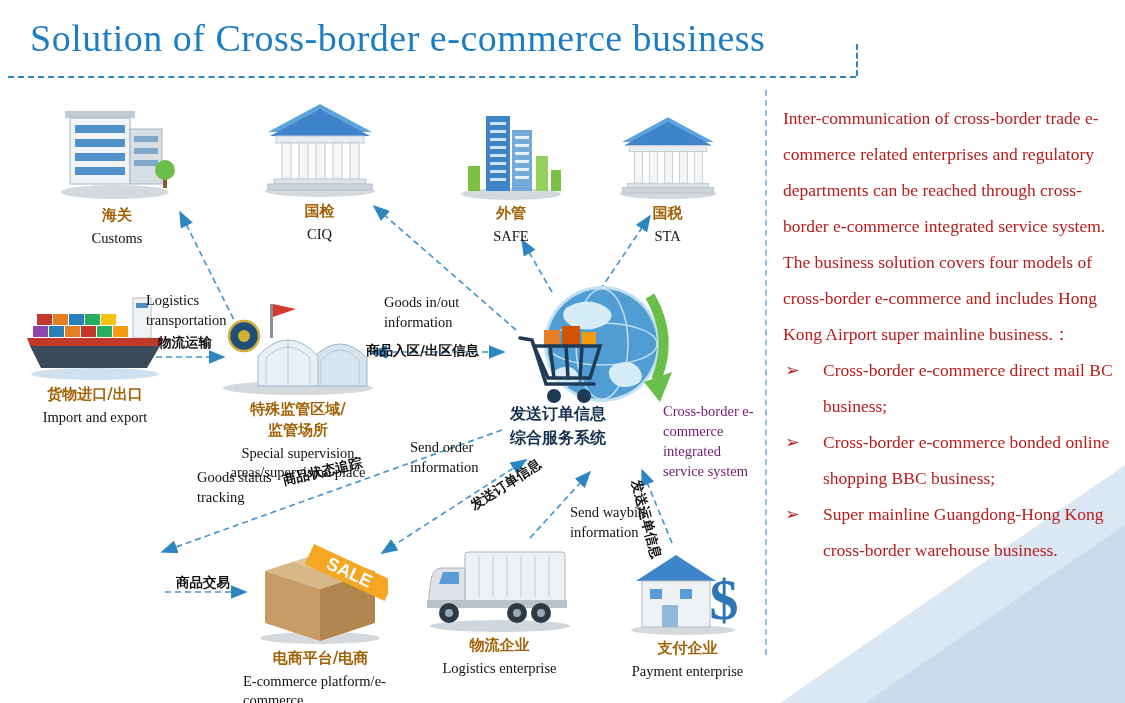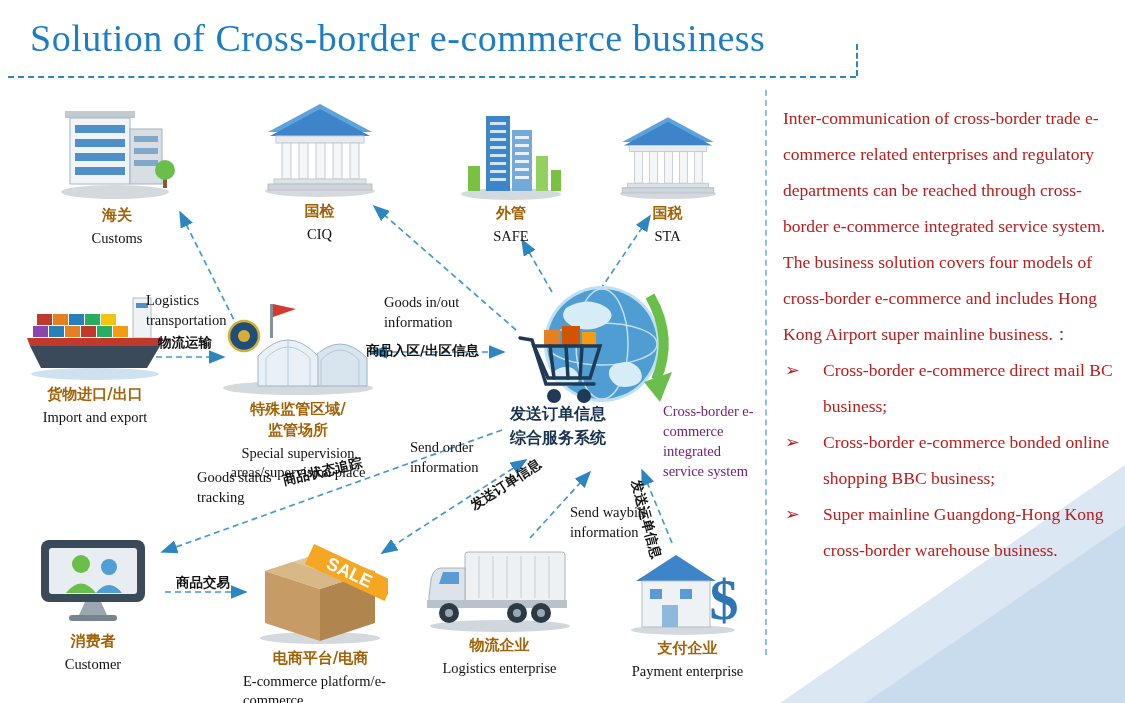--- a/index.html
+++ b/index.html
@@ -249,36 +249,20 @@
         <circle cx="84" cy="116" r="7" fill="#1f3a55"></circle>
       </svg>
     </div>
   </div>
   <div class="hub-zh">
     <div>发送订单信息</div>
     <div>综合服务系统</div>
   </div>
   <div class="hub-en">Cross-border e-commerce integrated service system</div>
 
-  <div class="node" style="left:28px;top:536px;width:130px">
-    <div class="icon">
-      <svg width="120" height="92" viewBox="0 0 120 92">
-        <rect x="8" y="4" width="104" height="62" rx="8" fill="#3a4a58"></rect>
-        <rect x="16" y="12" width="88" height="46" rx="3" fill="#e8edf1"></rect>
-        <circle cx="48" cy="28" r="9" fill="#6abf4b"></circle>
-        <path d="M33,57 q15,-19 30,0 Z" fill="#6abf4b"></path>
-        <circle cx="76" cy="31" r="8" fill="#4f9fd4"></circle>
-        <path d="M63,57 q13,-16 26,0 Z" fill="#4f9fd4"></path>
-        <polygon points="52,66 68,66 74,79 46,79" fill="#9aa7b0"></polygon>
-        <rect x="36" y="79" width="48" height="6" rx="3" fill="#76848e"></rect>
-      </svg>
-    </div>
-    <div class="zh">消费者</div>
-    <div class="en">Customer</div>
-  </div>
 
   <div class="node" style="left:243px;top:533px;width:155px">
     <div class="icon">
       <svg width="135" height="112" viewBox="0 0 135 112">
         <ellipse cx="67" cy="105" rx="60" ry="6" fill="#d4d9de"></ellipse>
         <polygon points="12,38 67,20 122,38 67,56" fill="#e3c69e"></polygon>
         <polygon points="12,38 67,56 67,108 12,90" fill="#c79b66"></polygon>
         <polygon points="122,38 67,56 67,108 122,90" fill="#b0854e"></polygon>
         <polygon points="40,29 95,47 67,56 12,38" fill="#d9b887"></polygon>
         <g transform="rotate(25 95 40)">

